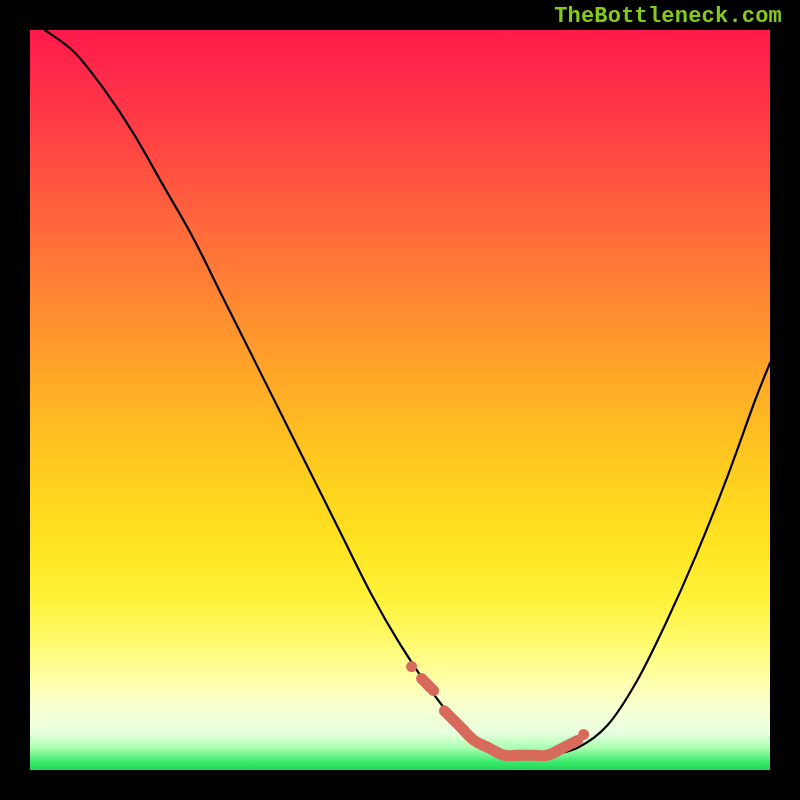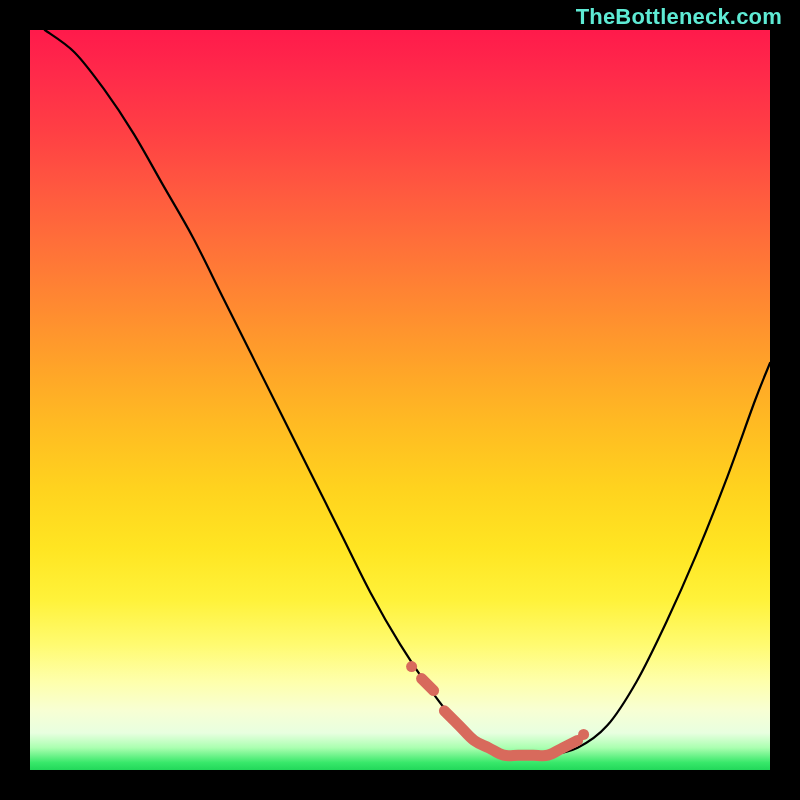--- a/index.html
+++ b/index.html
@@ -14,25 +14,26 @@
   .container {
     position: relative;
     width: 800px;
     height: 800px;
     background: #000;
   }
   .watermark {
     position: absolute;
     top: 4px;
     right: 18px;
-    color: #5eead4;
+    color: #84cc16;
     font-size: 22px;
     font-weight: 600;
     letter-spacing: 0.2px;
     user-select: none;
+    font-family: Liberation Mono, monospace;
   }
   .plot-area {
     position: absolute;
     left: 30px;
     top: 30px;
     width: 740px;
     height: 740px;
     
     background: linear-gradient(
       to bottom,

